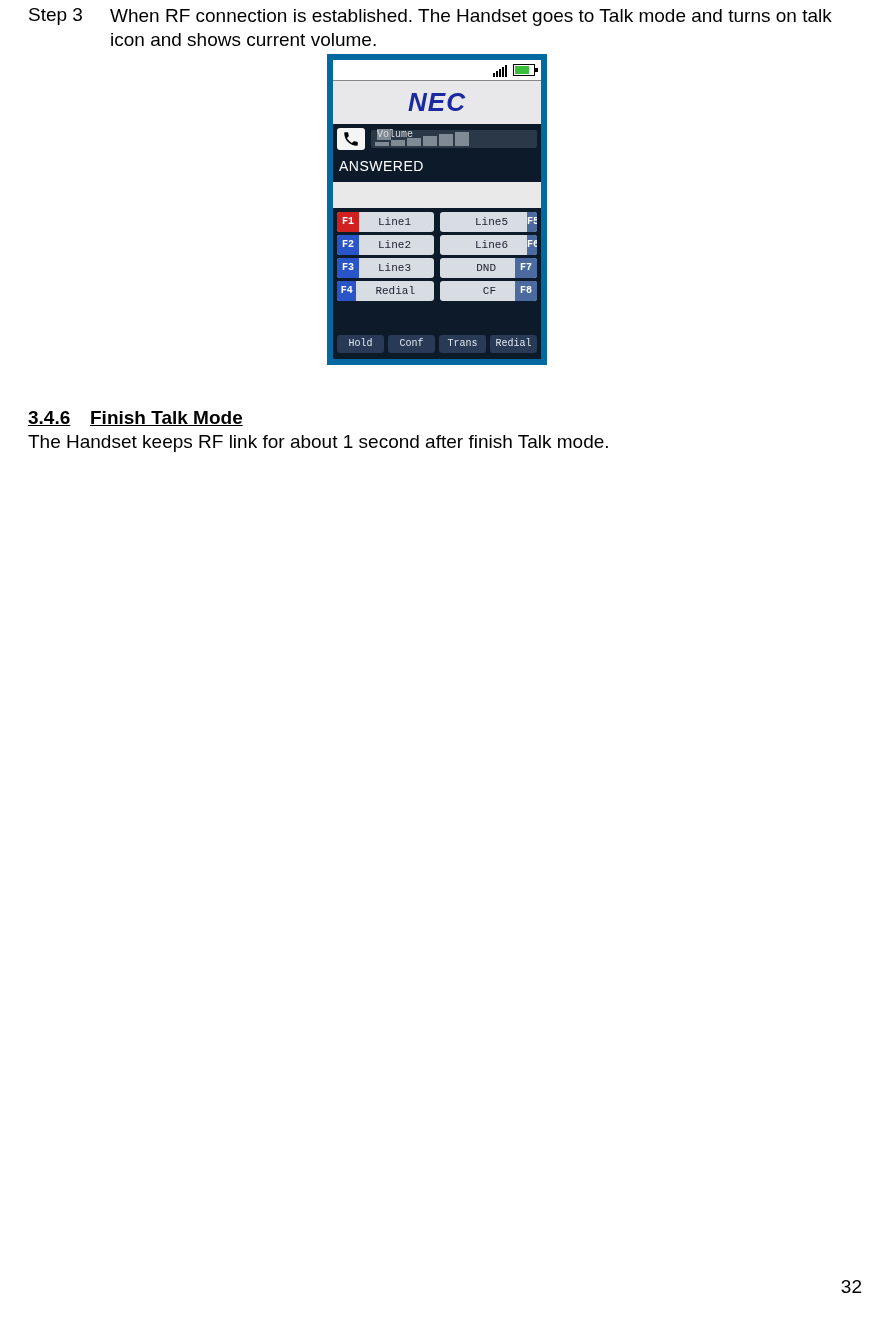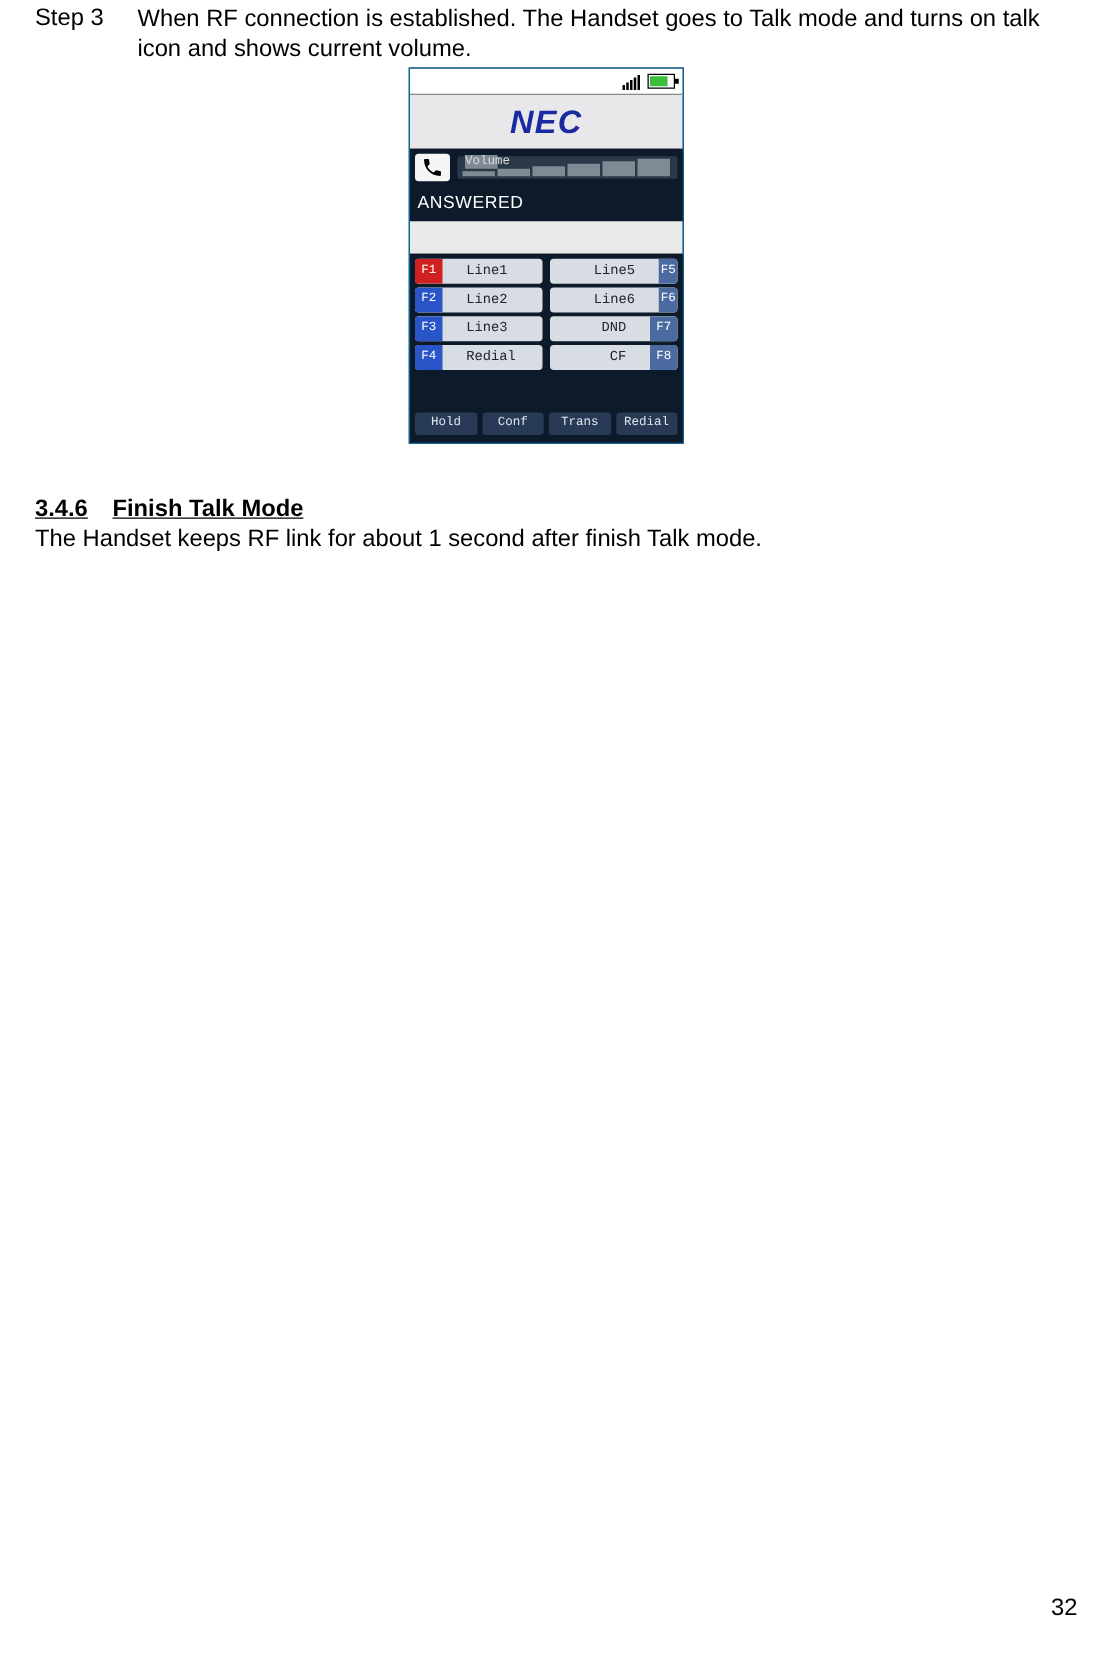--- a/index.html
+++ b/index.html
@@ -31,22 +31,22 @@
     line-height: 1.25;
   }
   .screenshot-wrap {
     width: 100%;
     display: flex;
     justify-content: center;
     margin-top: 2px;
   }
   .phone {
     width: 220px;
-    border: 1px solid #0369a1;
-    background: #0f172a;
+    border: 6px solid #0369a1;
+    background: #22c55e;
     font-family: "Courier New", monospace;
     font-size: 13px;
     box-sizing: border-box;
   }
   .phone-status {
     height: 20px;
     background: #fff;
     display: flex;
     justify-content: flex-end;
     align-items: center;
@@ -88,21 +88,21 @@
   .talk-icon{
     width:28px;height:22px;background:#f5f5f5;border-radius:3px;
     display:flex;align-items:center;justify-content:center;
     font-size:16px;color:#000;
   }
   .vol-bars{
     flex:1;margin-left:6px;height:18px;
     background:#2a3848;border-radius:2px;position:relative;
     display:flex;align-items:flex-end;gap:2px;padding:2px 4px;box-sizing:border-box;
   }
-  .vol-bars span{display:block;width:26px;background:#7f8a95;}
+  .vol-bars span{display:block;width:14px;background:#7f8a95;}
   .vb1{height:4px}.vb2{height:6px}.vb3{height:8px}.vb4{height:10px}.vb5{height:12px}.vb6{height:14px}
   .vol-label{
     position:absolute;left:6px;top:-1px;font-size:10px;color:#ddd;font-family:"Courier New",monospace;
   }
   .answered{
     color:#fff;font-weight:normal;font-size:14px;
     padding:4px 6px 8px 6px;
     font-family: Arial, sans-serif;
     letter-spacing:0.5px;
   }
@@ -117,20 +117,21 @@
     border-radius:3px;
     display:flex;align-items:center;
     font-size:11px;
     overflow:hidden;
     position:relative;
   }
   .fk .tag{
     width:22px;height:100%;
     color:#fff;display:flex;align-items:center;justify-content:center;
     font-size:10px;
+    font-weight:bold;
   }
   .fk .lbl{
     flex:1;color:#223;padding:0 19px;text-align:left;
   }
   .fk.right .lbl{text-align:right;margin-left:16px;}
   .tag-red{background:#d12020;}
   .tag-blue{background:#2a55c8;}
   .tag-blue-r{background:#4a6aa0;}
   .softkeys{
     display:flex;gap:4px;padding:4px 4px 6px 4px;margin-top:23px;

